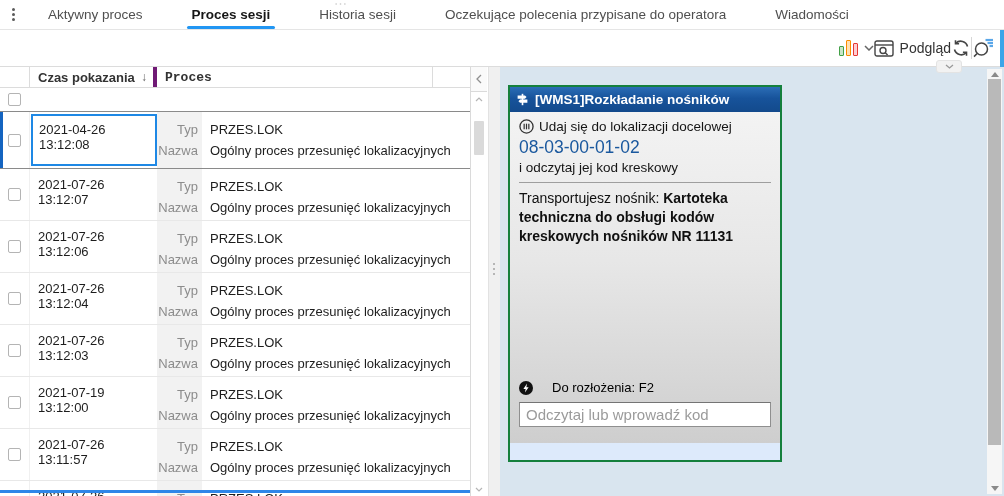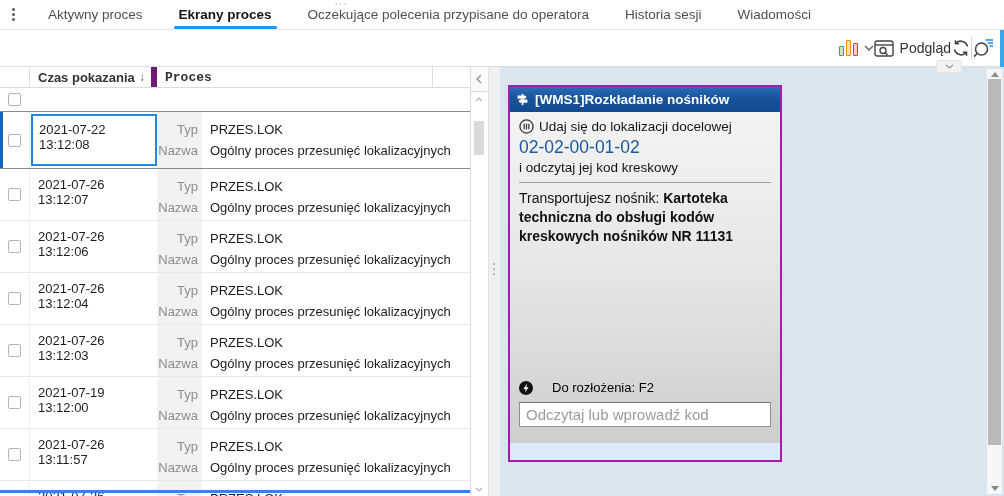--- a/index.html
+++ b/index.html
@@ -4,21 +4,21 @@
 <style>
   * { box-sizing: border-box; margin: 0; padding: 0; }
   html,body { width:1004px; height:496px; overflow:hidden; }
   body { font-family:"Liberation Sans", sans-serif; background:#fff; color:#222; }
   .app { position:relative; width:1004px; height:496px; }
 
   
   .tabbar { height:30px; background:#fff; border-bottom:1px solid #e5e5e5; display:flex; align-items:stretch; position:relative; }
   .kebab { width:26px; display:flex; flex-direction:column; align-items:center; justify-content:center; gap:2px; cursor:pointer; }
   .kebab i { width:3px; height:3px; background:#5a5a5a; border-radius:50%; }
-  .tabs { display:flex; margin-left:4px; }
+  .tabs { display:flex; margin-left:4px;gap:13px; }
   .tab { padding:0 18px; display:flex; align-items:center; font-size:13.5px; color:#4f4f4f; position:relative; cursor:pointer; white-space:nowrap; }
   .tab.active { color:#161616; font-weight:bold; }
   .tab.active::after { content:""; position:absolute; left:13px; right:13px; bottom:0; height:3px; background:#2196f3; border-radius:2px; }
   .top-grip { position:absolute; left:334px; top:-4px; color:#cfcfcf; font-size:13px; letter-spacing:1px; }
 
   
   .toolbar { height:37px; background:#fff; border-bottom:1px solid #dcdcdc; display:flex; align-items:center; justify-content:flex-end; padding-right:10px; position:relative; }
   .toolbtn { display:flex; align-items:center; gap:6px; cursor:pointer; color:#333; font-size:14px; }
   .chart-bars { display:flex; align-items:flex-end; gap:2px; }
   .chart-bars i { display:block; width:5px; border-radius:1px; }
@@ -30,21 +30,21 @@
   .edge-strip { position:absolute; right:0; top:0; bottom:-1px; width:4px; background:#3aa5e8; }
 
   
   .content { display:flex; height:429px; position:relative; }
 
   
   .left-pane { width:500px; flex:none; position:relative; background:#fff; }
   .grid { position:absolute; left:0; top:0; width:470px; height:429px; overflow:hidden; background:#fff; }
   .head-row1 { height:21px; display:flex; border-bottom:1px solid #dcdcdc; background:#fff; }
   .h-cb { width:30px; border-right:1px solid #dcdcdc; }
-  .h-time { width:127px; border-right:6px solid #701a75; display:flex; align-items:center; padding:0 6px 0 8px; font-size:13px; font-weight:bold; color:#333; justify-content:space-between; }
+  .h-time { width:127px; border-right:4px solid #701a75; display:flex; align-items:center; padding:0 6px 0 8px; font-size:13px; font-weight:bold; color:#333; justify-content:space-between; }
   .sort-ico { color:#666; font-size:12px; font-weight:normal; }
   .h-proc { width:276px; border-right:1px solid #dcdcdc; display:flex; align-items:center; padding-left:8px; font-size:13px; font-weight:bold; color:#333;font-family:Liberation Mono, monospace; }
   .head-row2 { height:23px; display:flex; align-items:center; background:#fff; }
   .checkbox { width:13px; height:13px; border:1px solid #b4b4b4; border-radius:2px; background:#fff; display:inline-block; cursor:pointer; }
   .head-row2 .checkbox { margin-left:8px; }
 
   .rows { position:absolute; left:0; top:44px; width:470px; bottom:0; overflow:hidden; }
   .row { height:52px; display:flex; border-bottom:1px solid #e8e8e8; background:#fff; position:relative; cursor:pointer; }
   .cb-col { width:30px; display:flex; align-items:center; justify-content:center; border-right:1px solid #f0f0f0; }
   .time-col { width:127px; }
@@ -64,21 +64,21 @@
   .varrow-up { position:absolute; top:4px; width:100%; display:flex; justify-content:center; cursor:pointer; }
   .vthumb { position:absolute; top:28px; left:3px; width:10px; height:34px; background:#dadada; border-radius:1px; cursor:pointer; }
   .varrow-down { position:absolute; bottom:4px; width:100%; display:flex; justify-content:center; cursor:pointer; }
 
   .splitter { position:absolute; left:488px; top:0; width:12px; bottom:0; background:#f0f0f0; border-left:1px solid #e2e2e2; cursor:col-resize; }
   .grip { position:absolute; top:196px; left:4px; display:flex; flex-direction:column; gap:3px; }
   .grip i { width:2px; height:2px; background:#a3a3a3; border-radius:50%; }
 
   
   .right-pane { flex:1; background:#d9e5ef; position:relative; }
-  .wms-panel { position:absolute; left:8px; top:18px; width:274px; height:377px; border:2px solid #a21caf; display:flex; flex-direction:column; background:#e6e6e6; }
+  .wms-panel { position:absolute; left:8px; top:18px; width:274px; height:377px; border:2px solid #15803d; display:flex; flex-direction:column; background:#e6e6e6; }
   .panel-title { height:25px; flex:none; background:linear-gradient(180deg,#2b6db6 0%, #17539b 45%, #134a8c 100%); color:#fff; font-weight:bold; font-size:13.5px; display:flex; align-items:center; gap:6px; padding:0 6px; }
   .panel-body { flex:1; background:linear-gradient(180deg,#f3f3f3 0%, #e7e7e7 45%, #cecece 100%); padding:7px 9px 16px; display:flex; flex-direction:column; overflow:hidden; }
   .go-line { font-size:13.5px; color:#151515; display:flex; align-items:center; gap:5px; }
   .loc-code { font-size:17.5px; color:#1a589e; margin:3px 0 2px; }
   .scan-line { font-size:13.5px; color:#151515; }
   .p-sep { border:none; border-top:1px solid #9e9e9e; margin:7px 0 6px; }
   .transport { font-size:14px; color:#101010; line-height:19px; }
   .p-spacer { flex:1; }
   .hint-line { display:flex; align-items:center; gap:19px; font-size:13px; color:#000; margin-bottom:7px; }
   .code-input { height:25px; width:100%; border:1px solid #8f8f8f; border-top-color:#747474; background:#fff; padding:0 6px; font-size:15px; font-family:"Liberation Sans", sans-serif; color:#222; outline:none; }
@@ -101,27 +101,27 @@
         <i></i>
         <i></i>
         <i></i>
       </div>
     <div class="tabs">
 
     <div class="tab">
           <span class="tab-label">Aktywny proces</span>
         </div>
         <div class="tab active">
-          <span class="tab-label">Ekrany proces</span>
+          <span class="tab-label">Proces sesji</span>
+        </div>
+        <div class="tab">
+          <span class="tab-label">Historia sesji</span>
         </div>
         <div class="tab">
           <span class="tab-label">Oczekujące polecenia przypisane do operatora</span>
-        </div>
-        <div class="tab">
-          <span class="tab-label">Historia sesji</span>
         </div>
         <div class="tab">
           <span class="tab-label">Wiadomości</span>
         </div>
       </div>
     <div class="top-grip">⋯</div>
   </div>
 
   <div class="toolbar">
     <div class="toolbtn">
@@ -188,21 +188,21 @@
         <div class="head-row2">
           <span class="checkbox"></span>
         </div>
         <div class="rows">
 
         <div class="row selected">
               <div class="cb-col">
                 <span class="checkbox"></span>
               </div>
               <div class="time-col">
-                <span class="time-cell">2021-07-22 13:12:08</span>
+                <span class="time-cell">2021-04-26 13:12:08</span>
               </div>
               <div class="lbl-col">
                 <div>Typ</div>
                 <div>Nazwa</div>
               </div>
               <div class="val-col">
                 <div>PRZES.LOK</div>
                 <div>Ogólny proces przesunięć lokalizacyjnych</div>
               </div>
             </div>
@@ -367,21 +367,21 @@
             <svg width="15" height="15" viewBox="0 0 16 16">
                 <circle cx="8" cy="8" r="7" fill="none" stroke="#333" stroke-width="1.4"></circle>
                 <g stroke="#333" stroke-width="1.3">
                   <line x1="5.5" y1="5" x2="5.5" y2="11"></line>
                   <line x1="8" y1="5" x2="8" y2="11"></line>
                   <line x1="10.5" y1="5" x2="10.5" y2="11"></line>
                 </g>
               </svg>
             <span>Udaj się do lokalizacji docelowej</span>
           </div>
-          <div class="loc-code">02-02-00-01-02</div>
+          <div class="loc-code">08-03-00-01-02</div>
           <div class="scan-line">i odczytaj jej kod kreskowy</div>
           <hr class="p-sep">
           <div class="transport"><span>Transportujesz nośnik: </span><b>Kartoteka techniczna do obsługi kodów kreskowych nośników NR 11131</b></div>
           <div class="p-spacer"></div>
           <div class="hint-line">
             <svg width="14" height="14" viewBox="0 0 16 16">
                 <circle cx="8" cy="8" r="8" fill="#111"></circle>
                 <path d="M9.2 2.8L5 9h2.6L6.8 13.2 11 7H8.4z" fill="#fff"></path>
               </svg>
             <span>Do rozłożenia: F2</span>

